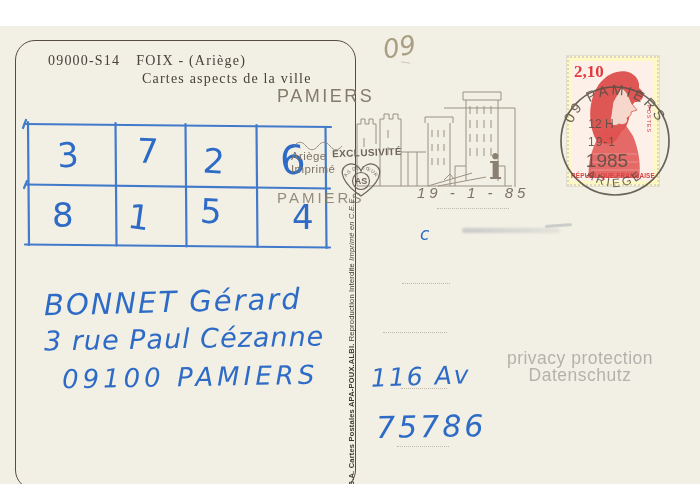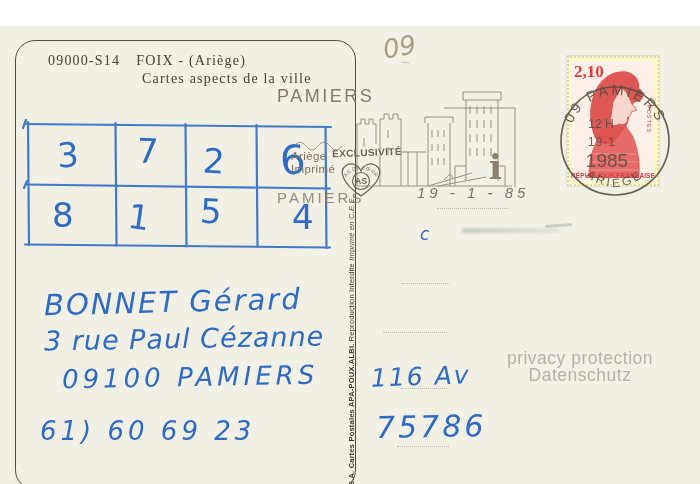--- a/index.html
+++ b/index.html
@@ -156,21 +156,20 @@
     <text font-size="14.5" fill="#574f45" letter-spacing="2.5"><textPath href="#arcTop" startOffset="50%" text-anchor="middle">09 PAMIERS</textPath></text>
     <text font-size="12" fill="#574f45" letter-spacing="3"><textPath href="#arcBot" startOffset="50%" text-anchor="middle">ARIÈGE</textPath></text>
     <text x="46" y="47" text-anchor="middle" font-size="12" fill="#574f45">12 H</text>
     <text x="47" y="65" text-anchor="middle" font-size="12" letter-spacing="1" fill="#574f45">19-1</text>
     <text x="52" y="86" text-anchor="middle" font-size="19" fill="#574f45">1985</text>
   </svg>
 
   <span class="ink hw-name">BONNET Gérard</span>
   <span class="ink hw-street">3 rue Paul Cézanne</span>
   <span class="ink hw-city">09100 PAMIERS</span>
-  <span class="ink hw-phone">61) 60 69 23</span>
 
   <span class="ink hw-c">c</span>
   <span class="ink hw-av">116 Av</span>
   <span class="ink hw-num">75786</span>
 
   <div class="dotline" style="left:437px;top:182px;width:72px;"></div>
   <div class="dotline" style="left:402px;top:257px;width:48px;"></div>
   <div class="dotline" style="left:383px;top:306px;width:64px;"></div>
   <div class="dotline" style="left:401px;top:362px;width:46px;"></div>
   <div class="dotline" style="left:397px;top:420px;width:52px;"></div>

